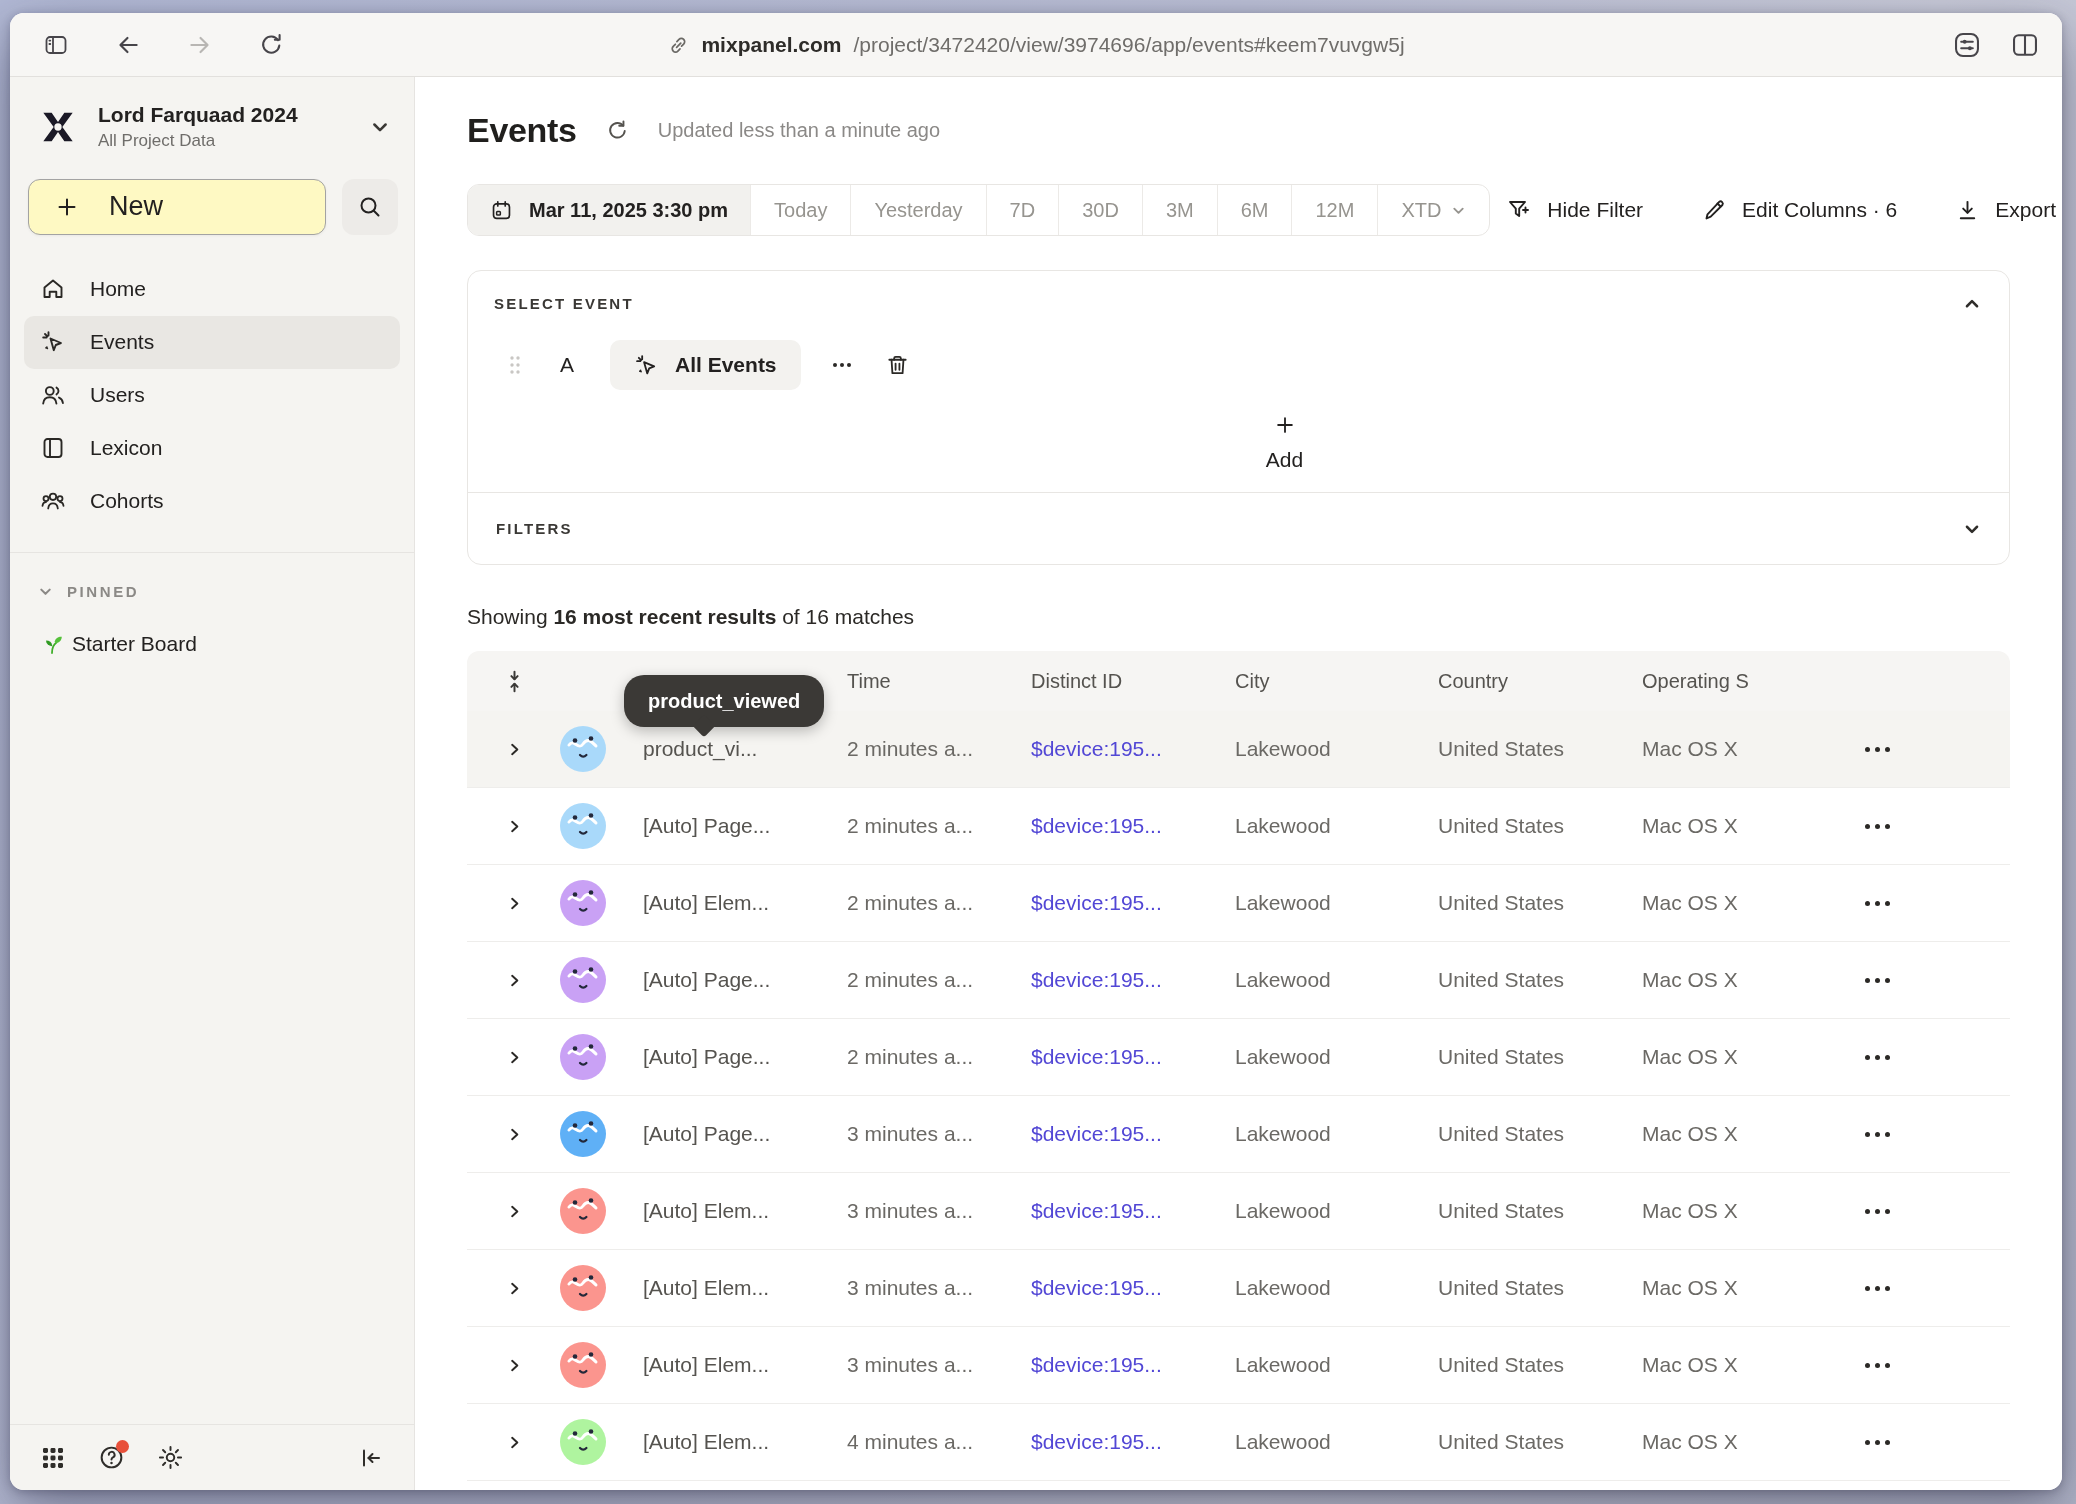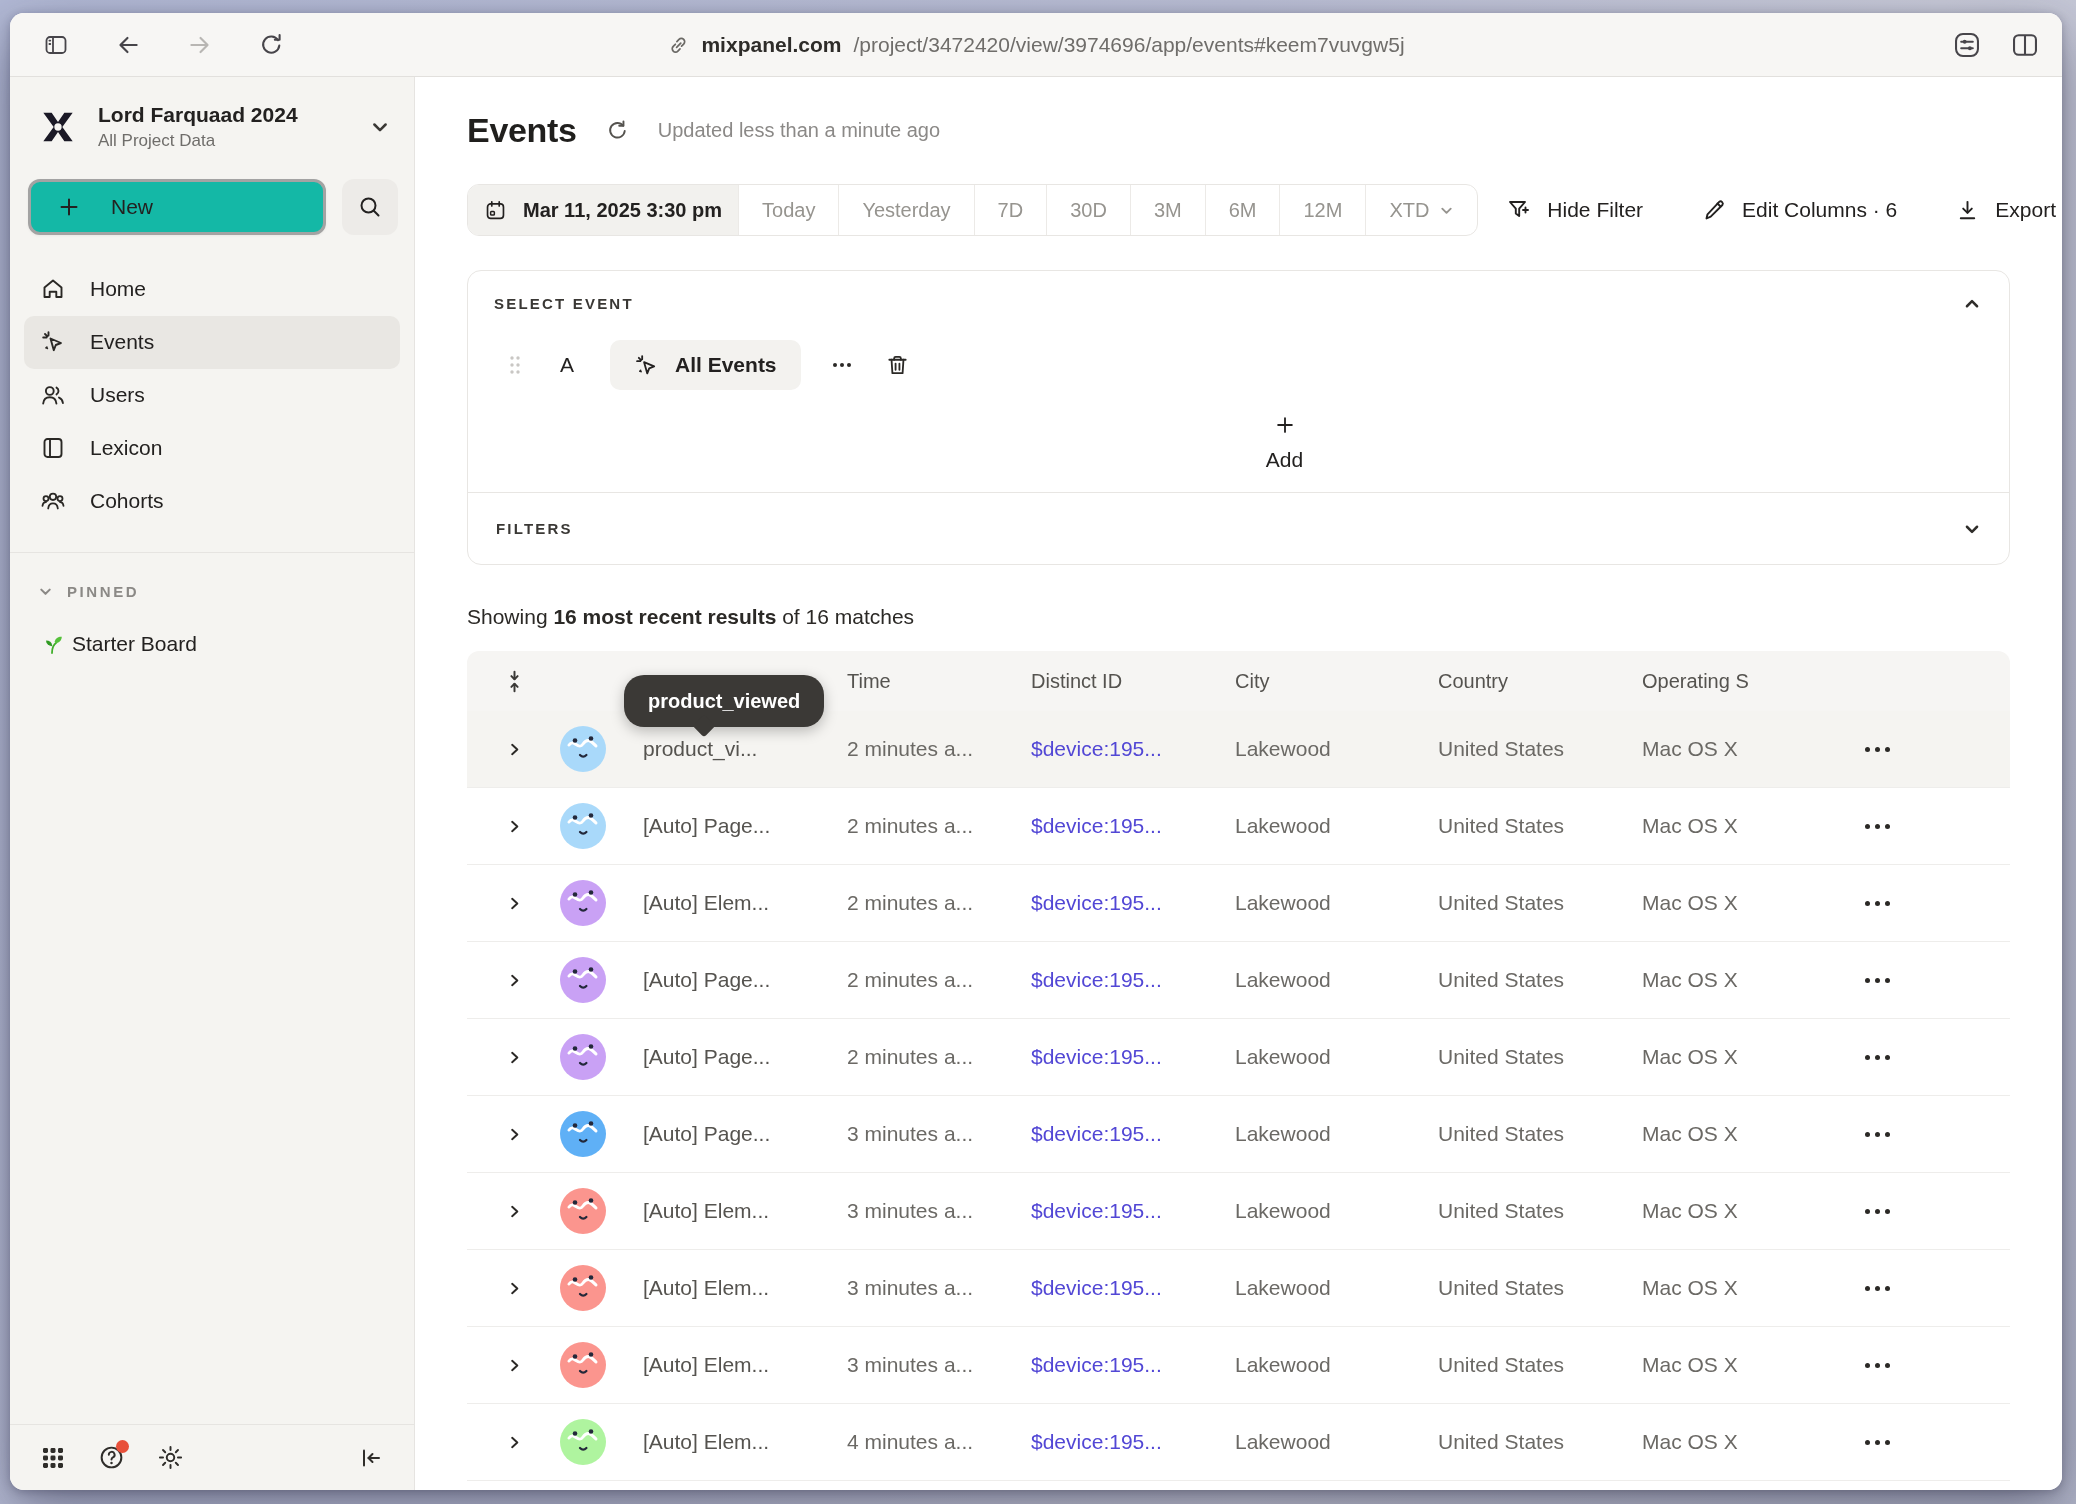--- a/index.html
+++ b/index.html
@@ -42,23 +42,23 @@
     display:flex; flex-direction:column;
   }
   .project { display:flex; align-items:center; padding:26px 24px 0 28px; gap:20px; cursor:pointer; }
   .project-names { line-height:1.15; }
   .project-name { font-size:21px; font-weight:700; color:#232120; }
   .project-sub { font-size:17px; color:#6f6d6a; margin-top:4px; }
   .project-chev { margin-left:auto; color:#3a3835; }
 
   .actions { display:flex; gap:16px; margin:28px 16px 0 18px; }
   .new-btn {
-    flex:1; height:56px; background:#14b8a6; border:3px solid #a3a3a3; border-radius:12px;
+    flex:1; height:56px; background:#fef9c3; border:1px solid #a3a3a3; border-radius:12px;
     display:flex; align-items:center; gap:30px; padding-left:26px;
-    font-size:21px; color:#232120; box-shadow:0 1px 3px rgba(0,0,0,.05); cursor:pointer;
+    font-size:27px; color:#232120; box-shadow:0 1px 3px rgba(0,0,0,.05); cursor:pointer;
   }
   .search-btn {
     width:56px; height:56px; background:#edebe8; border-radius:12px;
     display:flex; align-items:center; justify-content:center; color:#232120; cursor:pointer;
   }
 
   .nav { margin-top:28px; padding:0 14px; display:flex; flex-direction:column; }
   .nav-item {
     height:53px; display:flex; align-items:center; gap:24px; padding:0 16px;
     border-radius:10px; font-size:21px; color:#232120; cursor:pointer;text-align:center;
@@ -85,21 +85,21 @@
   .main { flex:1; background:#fff; position:relative; overflow:hidden; }
 
   .page-header { display:flex; align-items:center; gap:28px; margin:34px 52px 0; }
   .page-title { font-size:34px; font-weight:700; color:#201f1d; letter-spacing:-.3px; }
   .refresh-btn { color:#55534f; cursor:pointer; }
   .updated { font-size:20px; color:#8b8987; }
 
   .datebar { display:flex; align-items:center; margin:34px 4px 0 52px; }
   .seg { display:flex; align-items:stretch; height:52px; border:1px solid #e8e6e3; border-radius:12px; background:#fff; overflow:hidden; }
   .seg-date {
-    display:flex; align-items:center; gap:16px; padding:0 16px; background:#f2f1ee;
+    display:flex; align-items:center; gap:16px; padding:0 22px; background:#f2f1ee;
     font-size:20px; font-weight:700; color:#232120; cursor:pointer; white-space:nowrap;
   }
   .seg-item {
     display:flex; align-items:center; padding:0 23px; font-size:20px; color:#96948f;
     border-left:1px solid #eceae7; cursor:pointer; white-space:nowrap;
   }
   .seg-item.xtd { gap:10px; }
   .db-actions { margin-left:auto; display:flex; align-items:center; gap:58px; padding-right:2px; }
   .db-btn { display:flex; align-items:center; gap:15px; font-size:21px; font-weight:500; color:#232120; cursor:pointer; white-space:nowrap; }
 

